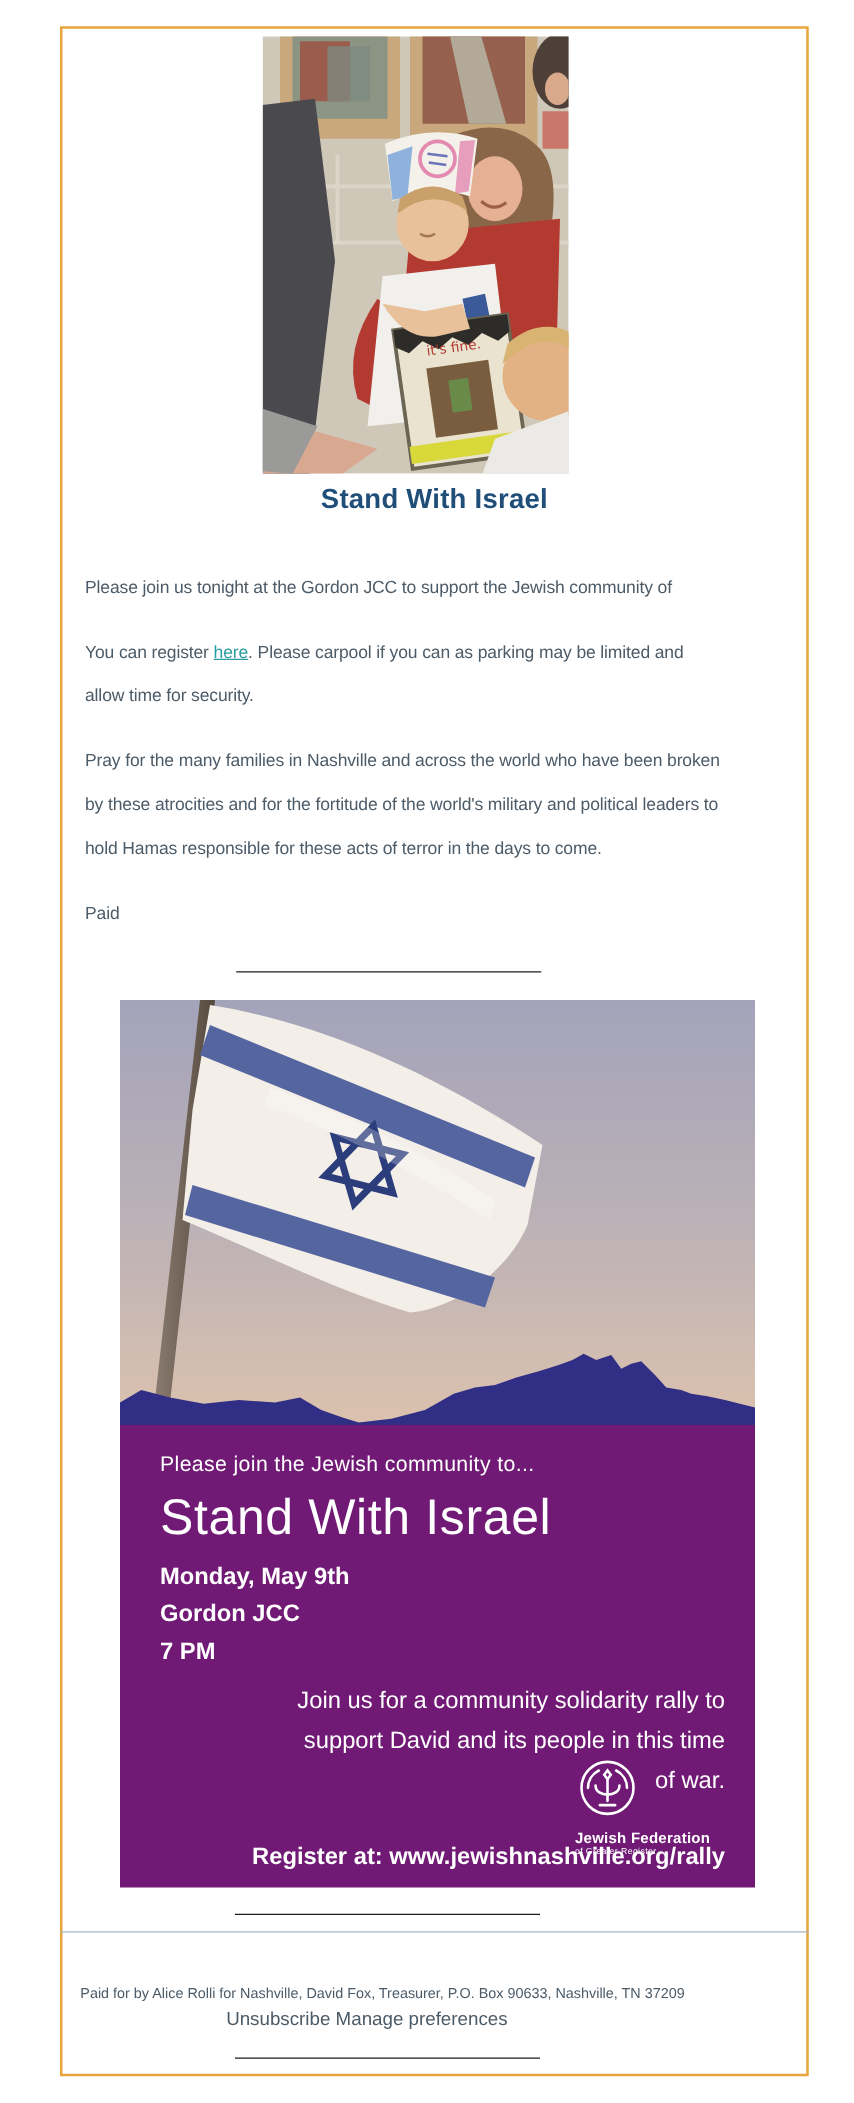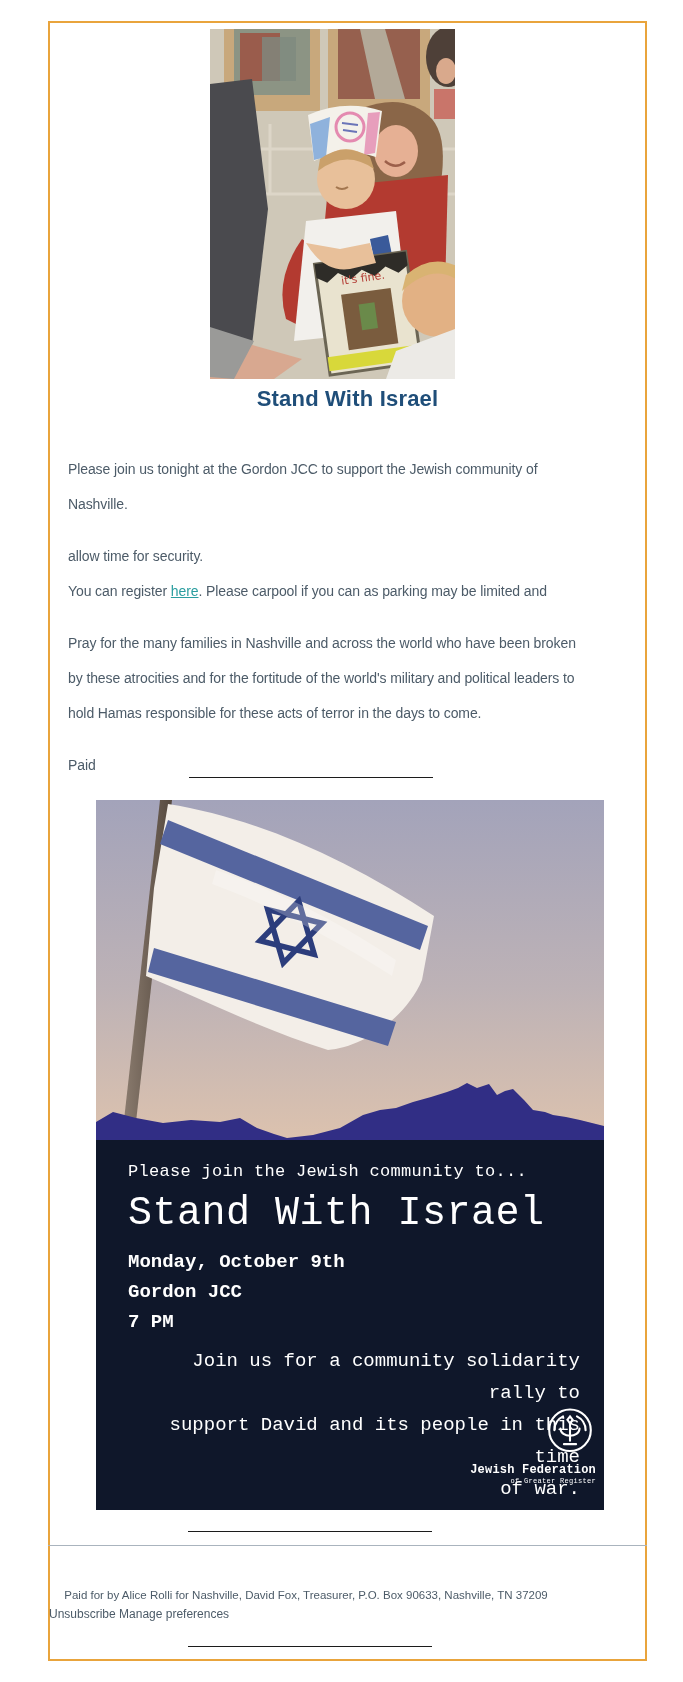--- a/index.html
+++ b/index.html
@@ -17,44 +17,44 @@
   .page-title{
     left:49px;top:386px;width:597px;text-align:center;
     font-size:22px;font-weight:bold;color:#1f4e79;letter-spacing:.2px;
   }
   .intro{left:66px;top:452px;width:540px;color:#4c5b68;font-size:14px;}
   .intro .ln{display:block;line-height:35px;white-space:nowrap;letter-spacing:-0.1px;}
   .intro .para{margin:0 0 17px 2px;}
   .intro a{color:#2a9d9f;text-decoration:underline;}
   .divider{height:0;border-top:1px solid #1c1c1c;width:244px;left:189px;}
   .banner{
-    left:96px;top:800px;width:508px;height:710px;background:#0f172a;overflow:hidden;
-    font-family:Liberation Mono, monospace;color:#ffffff;
+    left:96px;top:800px;width:508px;height:710px;background:#701a75;overflow:hidden;
+    font-family:Liberation Sans, sans-serif;color:#ffffff;
   }
   .banner-photo{position:absolute;left:0;top:0;width:508px;height:340px;}
   .banner-content{position:absolute;left:32px;top:360px;width:452px;}
   .kicker{font-size:17px;line-height:24px;letter-spacing:.3px;}
   .headline{font-size:40px;line-height:50px;font-weight:500;letter-spacing:.5px;margin-top:5px;}
   .meta{font-size:19px;line-height:30px;font-weight:bold;margin-top:8px;}
   .meta .ln{display:block;}
   .flyer-body{font-size:19px;line-height:32px;margin-top:8px;}
   .flyer-body .ln{display:block;text-align:right;}
   .register{font-size:19px;line-height:26px;font-weight:bold;margin-top:32px;white-space:nowrap;text-align:right;}
-  .fed-logo{position:absolute;right:8px;bottom:24px;width:136px;text-align:right;}
+  .fed-logo{position:absolute;right:8px;bottom:24px;width:136px;text-align:left;}
   .fed-logo .mark{width:52px;height:52px;margin:0 auto;}
   .fed-name{font-size:12px;font-weight:bold;line-height:14px;letter-spacing:.2px;}
   .fed-sub{font-size:7px;line-height:9px;letter-spacing:.3px;}
   .gray-rule{left:48px;top:1545px;width:599px;height:0;border-top:1px solid #aab4be;}
   .paidfor{
     left:49px;top:1589px;width:514px;text-align:center;
     font-size:11.5px;color:#4c5b68;white-space:nowrap;
   }
   .unsub-row{
-    left:49px;top:1607px;width:489px;text-align:left;
-    font-size:12px;color:#4c5b68;
+    left:49px;top:1607px;width:489px;text-align:center;
+    font-size:15px;color:#4c5b68;
   }
   .unsub-row a{color:#4c5b68;text-decoration:none;}
 </style>
 </head>
 <body>
 
 <div class="abs frame"></div>
 
 <div class="abs hero">
   <svg width="245" height="350" viewBox="0 0 245 350" xmlns="http://www.w3.org/2000/svg">
@@ -118,25 +118,24 @@
     <path d="M0,304 L92,330 L64,350 L0,350 Z" fill="#d8a890"></path>
     <path d="M0,298 L44,312 L24,350 L0,348 Z" fill="#9a9a98"></path>
   </svg>
 </div>
 
 <div class="abs page-title">Stand With Israel</div>
 
 <div class="abs intro">
   <div class="para">
     <span class="ln">Please join us tonight at the Gordon JCC to support the Jewish community of</span>
-    <span class="ln">Nashville.</span>
-  </div>
-  <div class="para">
+  </div>
+  <div class="para">
+    <span class="ln"><span>You can register </span><a href="#">here</a><span>. Please carpool if you can as parking may be limited and</span></span>
     <span class="ln">allow time for security.</span>
-    <span class="ln"><span>You can register </span><a href="#">here</a><span>. Please carpool if you can as parking may be limited and</span></span>
   </div>
   <div class="para">
     <span class="ln">Pray for the many families in Nashville and across the world who have been broken</span>
     <span class="ln">by these atrocities and for the fortitude of the world's military and political leaders to</span>
     <span class="ln">hold Hamas responsible for these acts of terror in the days to come.</span>
   </div>
   <div class="para">
     <span class="ln">Paid</span>
   </div>
 </div>
@@ -169,21 +168,21 @@
     </g>
     <path d="M120,70 C180,90 240,120 300,160 L296,176 C236,138 176,106 116,84 Z" fill="#ffffff" opacity=".25"></path>
 
     <path d="M0,322 L17,312 L40,318 L67,323 L95,320 L124,322 L144,318 L161,328 L178,334 L191,338 L217,335 L244,328 L267,315 L284,310 L300,308 L317,302 L335,297 L351,292 L362,288 L371,283 L381,288 L393,284 L401,295 L409,291 L417,289 L428,300 L437,310 L449,312 L457,315 L470,317 L484,320 L496,323 L508,326 L508,340 L0,340 Z" fill="#312e85"></path>
   </svg>
 
   <div class="banner-content">
     <div class="kicker">Please join the Jewish community to...</div>
     <div class="headline">Stand With Israel</div>
     <div class="meta">
-      <span class="ln">Monday, October 9th</span>
+      <span class="ln">Monday, May 9th</span>
       <span class="ln">Gordon JCC</span>
       <span class="ln">7 PM</span>
     </div>
     <div class="flyer-body">
       <span class="ln">Join us for a community solidarity rally to</span>
       <span class="ln">support David and its people in this time</span>
       <span class="ln">of war.</span>
     </div>
     <div class="register">Register at: www.jewishnashville.org/rally</div>
   </div>

